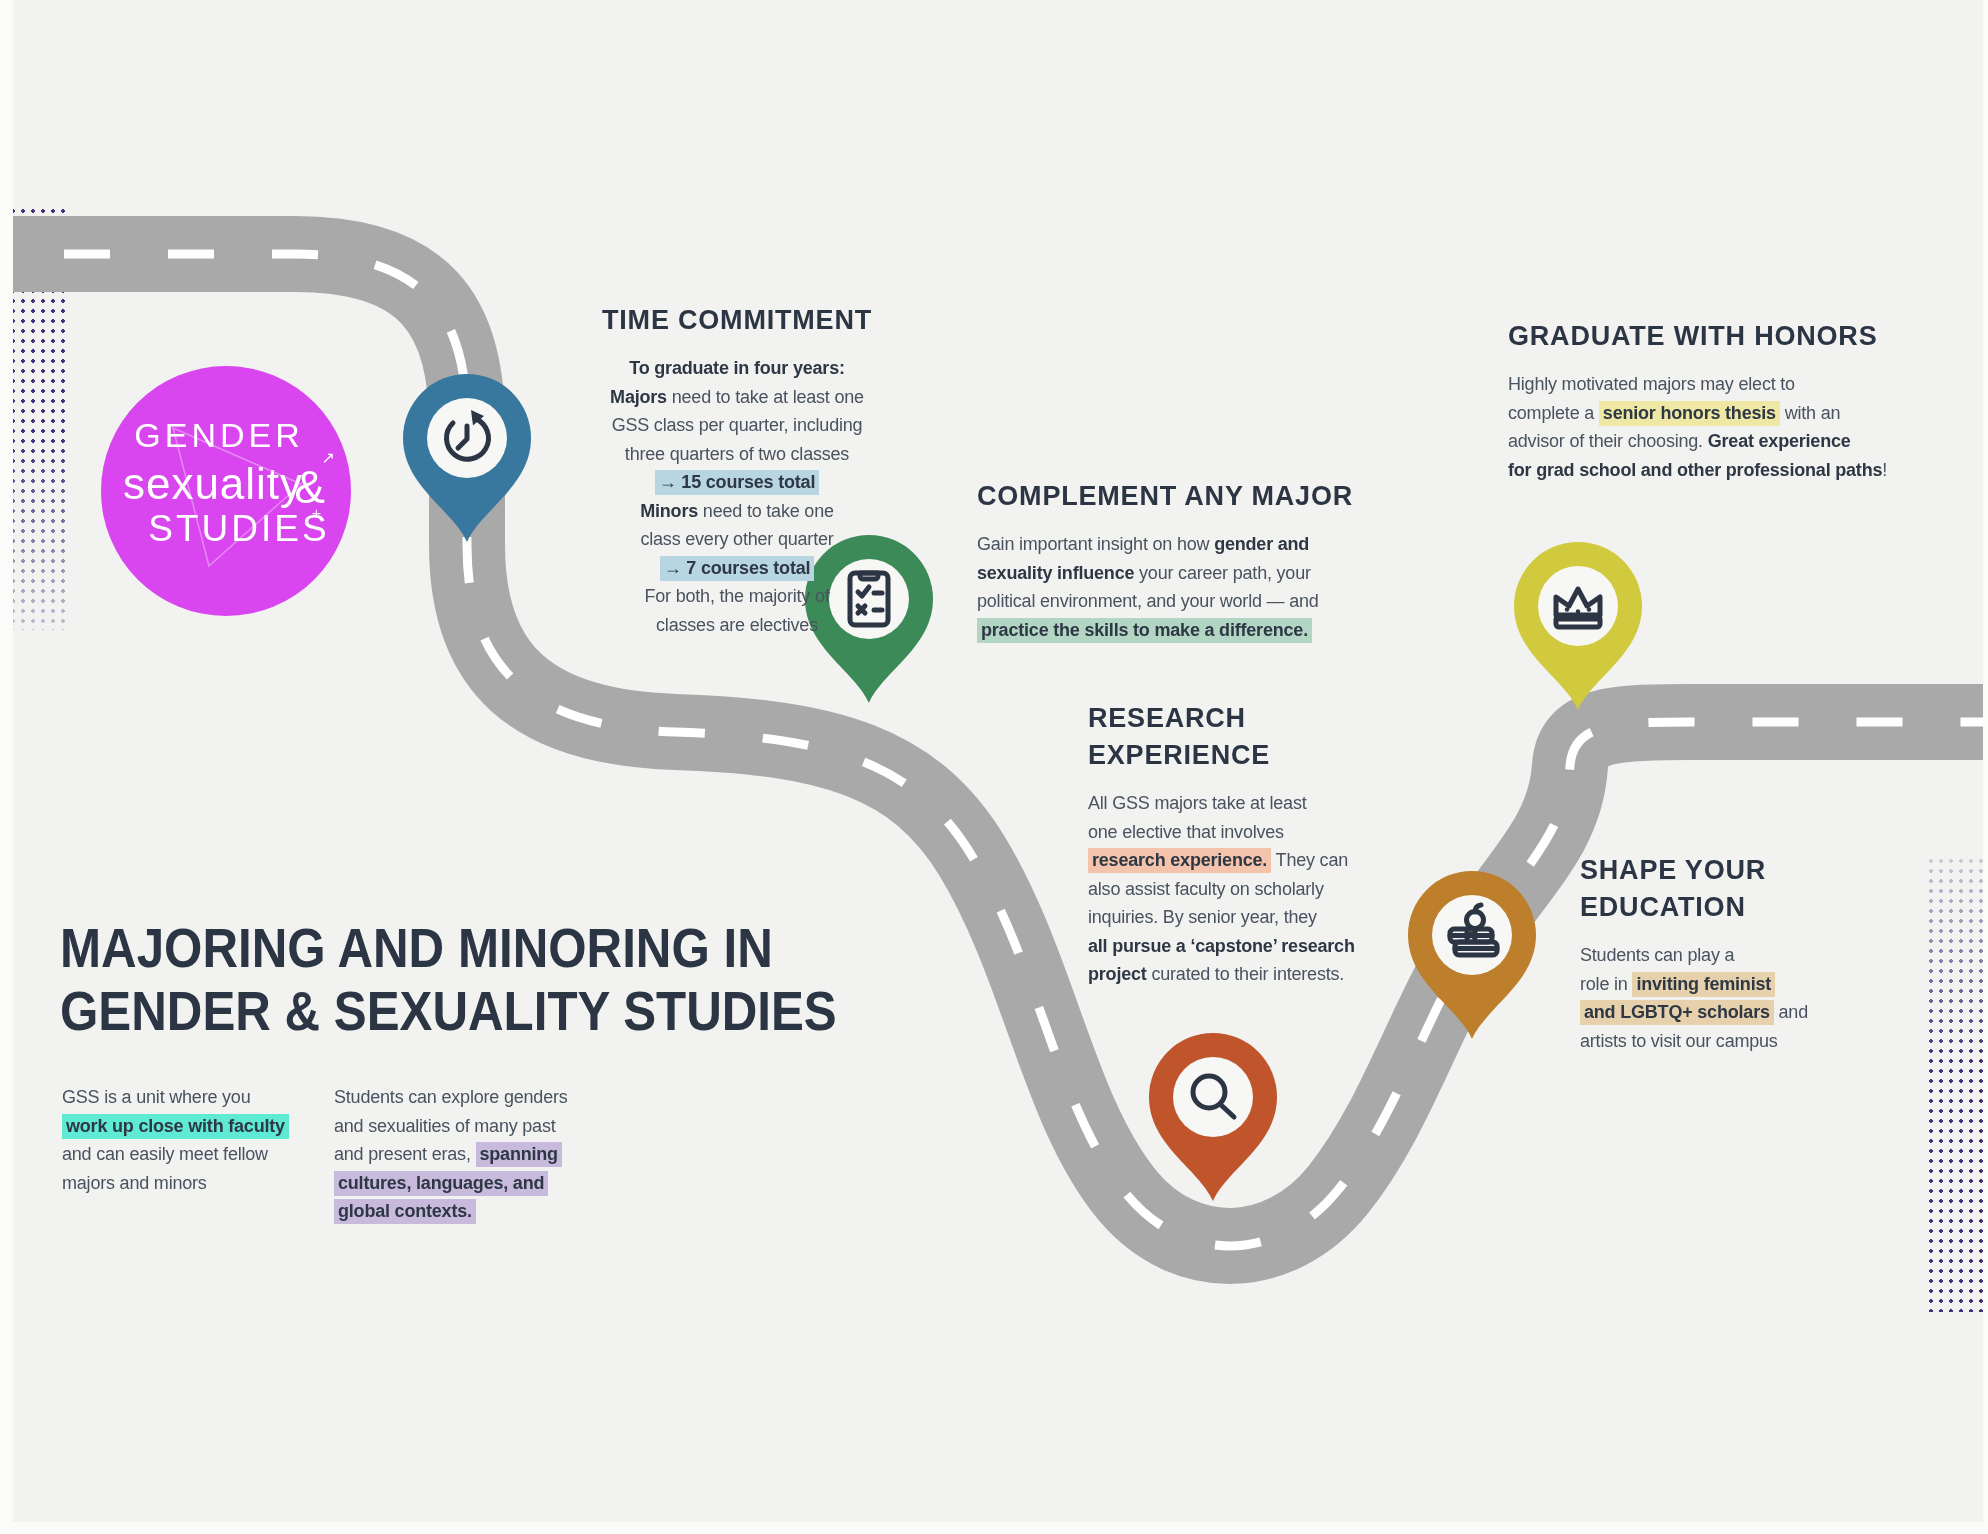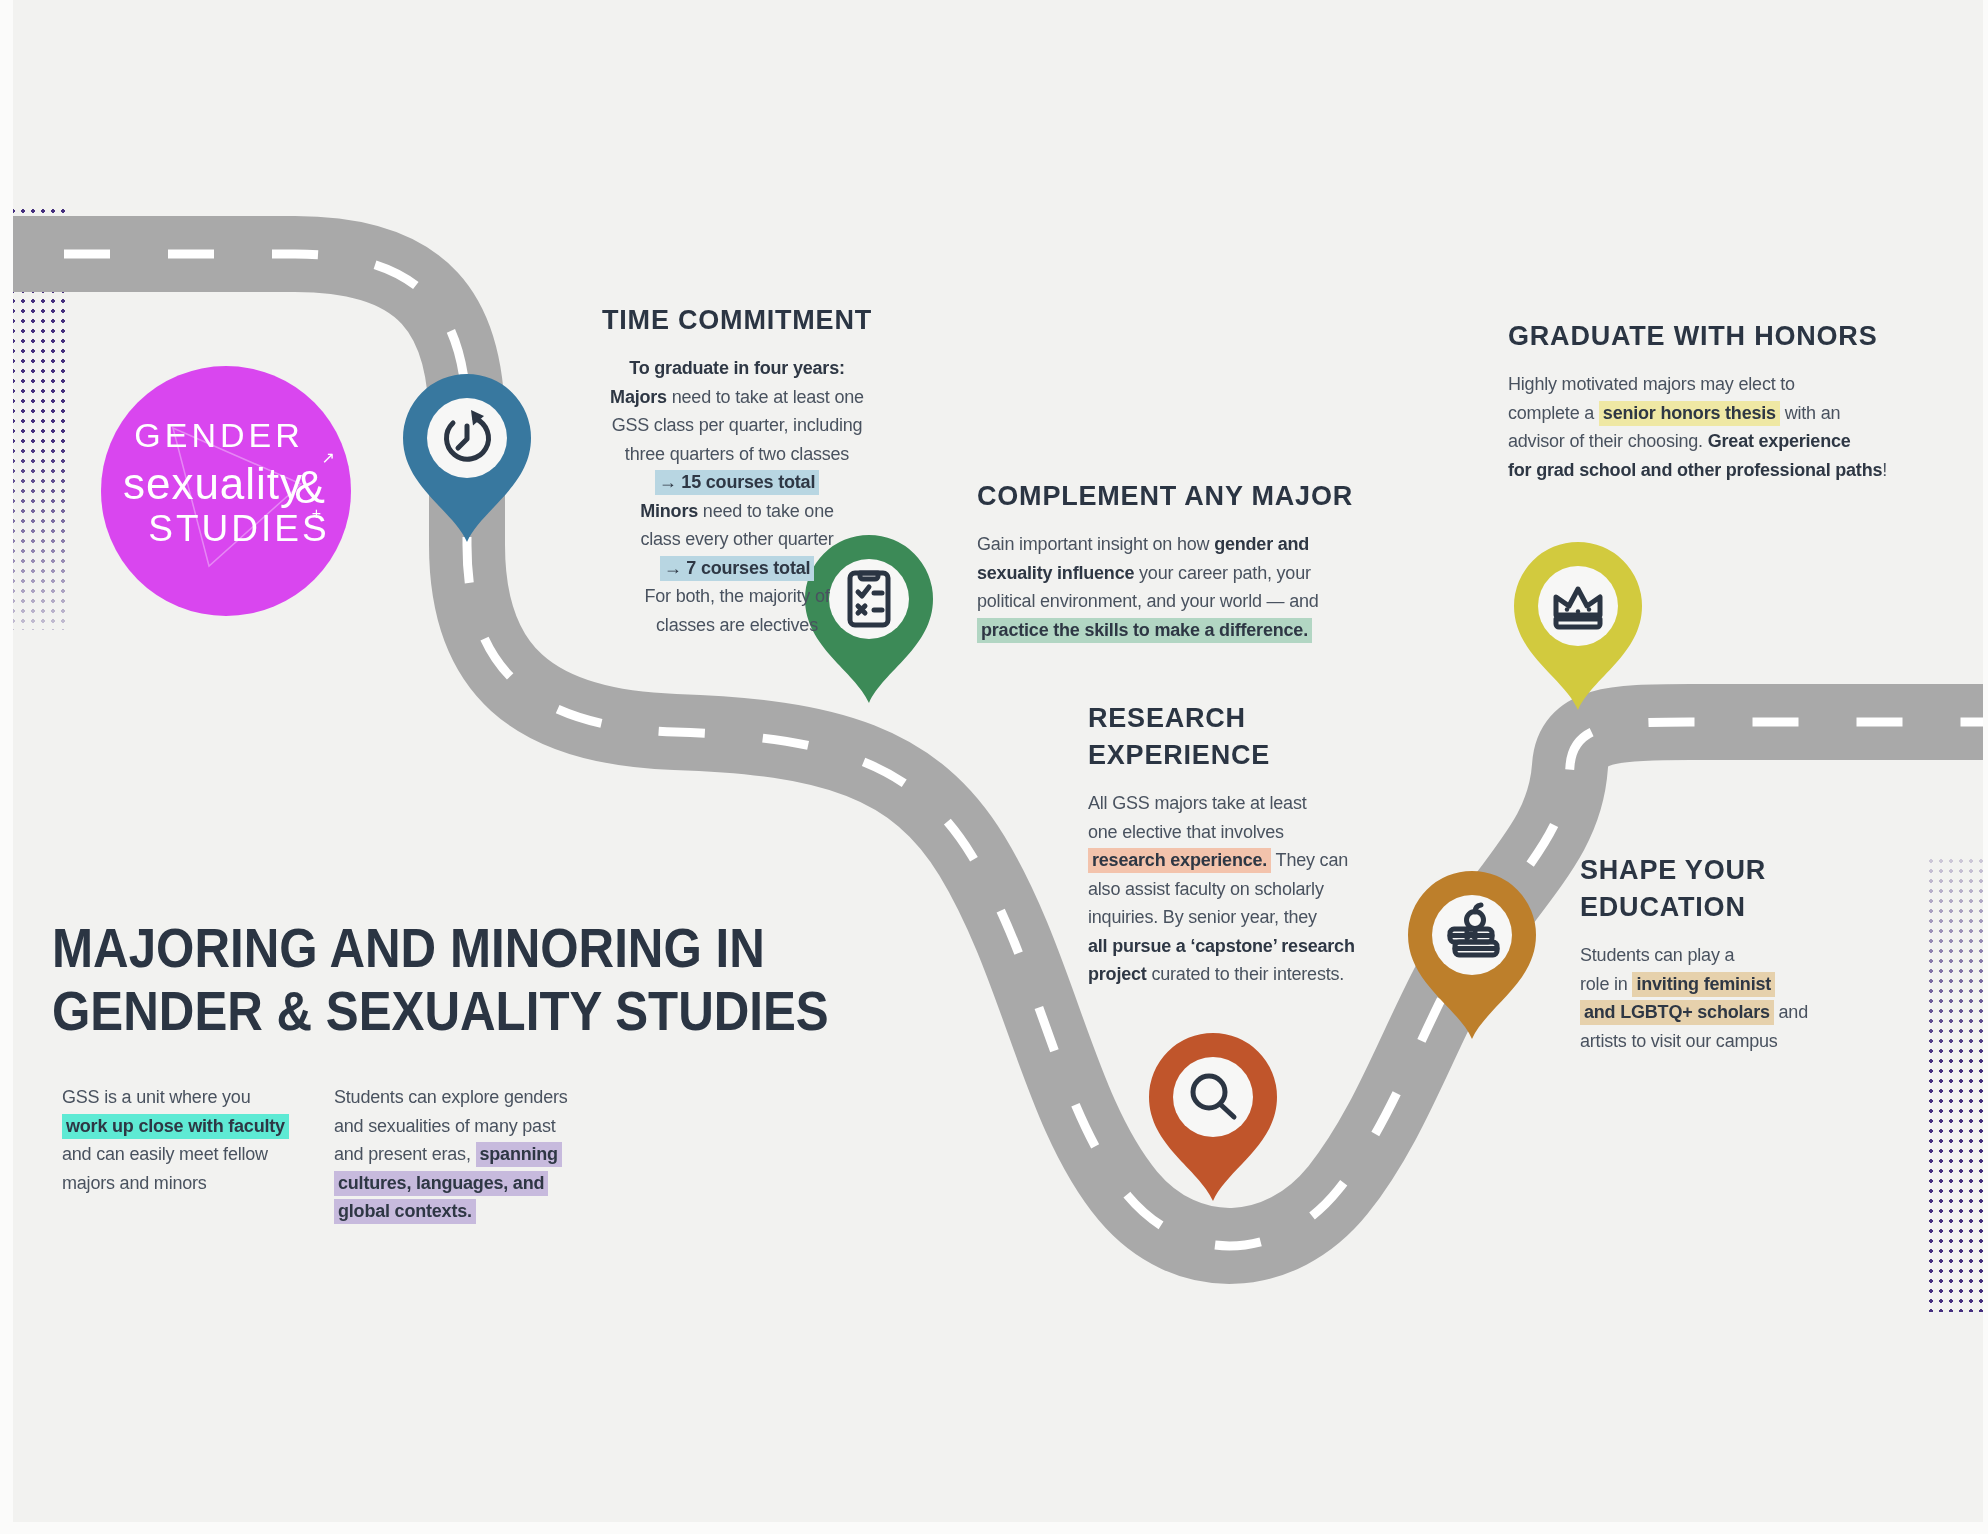--- a/index.html
+++ b/index.html
@@ -34,21 +34,21 @@
   .logo-row2{position:relative;margin-top:10px;}
   .logo-w2{font-size:44px;font-weight:400;letter-spacing:1px;margin-left:-26px;}
   .logo-amp{position:absolute;right:26px;top:2px;font-size:46px;font-weight:400;}
   .logo-amp-arrow{position:absolute;right:16px;top:-12px;font-size:16px;}
   .logo-amp-cross{position:absolute;right:30px;top:44px;font-size:16px;}
   .logo-w3{font-size:37px;letter-spacing:3px;font-weight:400;margin-top:4px;margin-left:26px;}
   
   .pin{position:absolute;z-index:3;}
   .pin-icon{stroke:#2b3543;stroke-width:5;fill:none;stroke-linecap:round;stroke-linejoin:round;}
   
-  .main-title{position:absolute;z-index:4;left:52px;top:916px;color:#2b3543;}
+  .main-title{position:absolute;z-index:4;left:60px;top:916px;color:#2b3543;}
   .main-title div{font-size:56px;font-weight:800;line-height:63px;letter-spacing:0px;
     transform:scaleX(.88);transform-origin:left;white-space:nowrap;}
   .intro{position:absolute;z-index:4;top:1083px;font-size:18px;line-height:28.5px;
     color:#49525f;letter-spacing:-.2px;}
   .intro-col1{left:62px;width:290px;}
   .intro-col2{left:334px;width:310px;}
   
   .milestone{position:absolute;z-index:4;color:#49525f;}
   .ms-title{font-size:27px;font-weight:700;color:#2b3543;letter-spacing:.8px;
     line-height:37px;margin:0 0 15px 0;}

